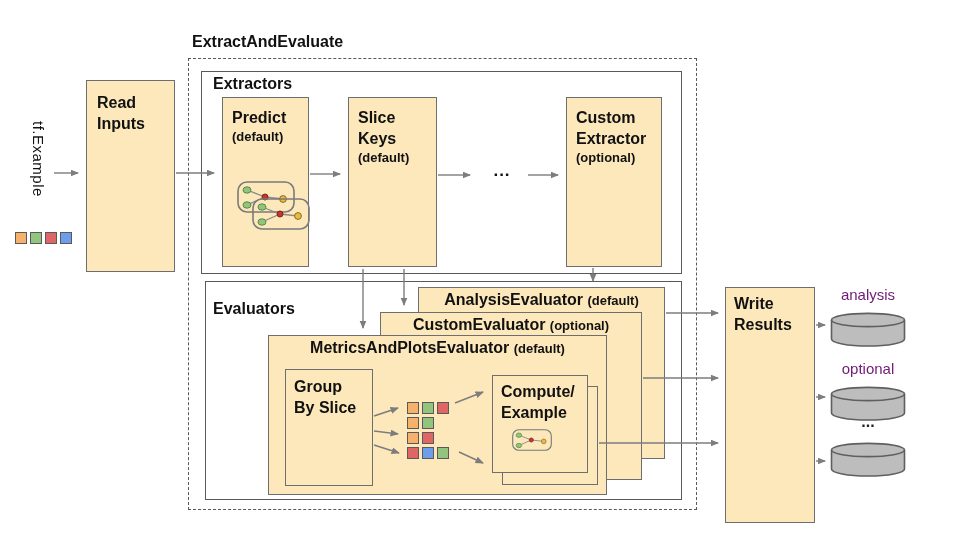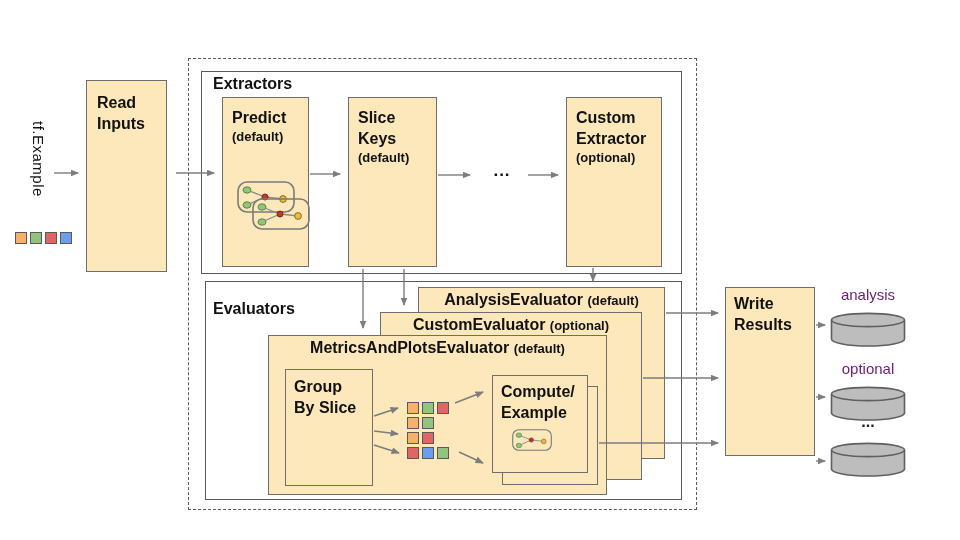--- a/index.html
+++ b/index.html
@@ -67,25 +67,26 @@
   </svg>
 
   <div class="vtext" style="left:30px;top:121px;">tf.Example</div>
   <div id="input-squares">
       <span class="sq" style="background: rgb(246, 178, 107);"></span>
       <span class="sq" style="background: rgb(147, 196, 125);"></span>
       <span class="sq" style="background: rgb(224, 102, 102);"></span>
       <span class="sq" style="background: rgb(109, 158, 235);"></span>
     </div>
 
-  <div class="node" style="left:86px;top:80px;width:81px;height:192px;padding:11px 0 0 10px;">
+  <div class="node" style="left:86px;top:80px;width:89px;height:192px;padding:11px 0 0 10px;">
     <div class="name">Read</div>
     <div class="name">Inputs</div>
   </div>
 
+  <div class="diagram-title">ExtractAndEvaluate</div>
   <div class="container dashed" style="left:188px;top:58px;width:509px;height:452px;"></div>
 
   <div class="container" style="left:201px;top:71px;width:481px;height:203px;">
     <div class="section-label" style="position:absolute;left:11px;top:3px;">Extractors</div>
   </div>
 
   <div class="node" style="left:222px;top:97px;width:87px;height:170px;padding:9px 0 0 9px;">
     <div class="name">Predict</div>
     <div class="qual">(default)</div>
   </div>
@@ -157,21 +158,21 @@
   <div class="node" style="left:492px;top:375px;width:96px;height:98px;padding:5px 0 16px 8px;">
     <div class="name">Compute/</div>
     <div class="name">Example</div>
   </div>
   <div class="icon-holder" style="left:512px;top:429px;">
     <svg width="40" height="22" viewBox="0 0 58 32" preserveAspectRatio="none">
       <use href="#net"></use>
     </svg>
   </div>
 
-  <div class="node" style="left:725px;top:287px;width:90px;height:169px;padding:5px 0 0 8px;">
+  <div class="node" style="left:725px;top:287px;width:90px;height:236px;padding:5px 0 0 8px;">
     <div class="name">Write</div>
     <div class="name">Results</div>
   </div>
 
   <div class="cyl-label" style="left:820px;top:286px;">analysis</div>
   <div class="abs" style="left:830px;top:312px;">
     <svg width="76" height="36">
         <path d="M1.5,8 L1.5,27 A36.5,7 0 0 0 74.5,27 L74.5,8" fill="#bdbdbd" stroke="#5f5f5f" stroke-width="1.6"></path>
         <ellipse cx="38" cy="8" rx="36.5" ry="6.6" fill="#bdbdbd" stroke="#5f5f5f" stroke-width="1.6"></ellipse>
       </svg>

